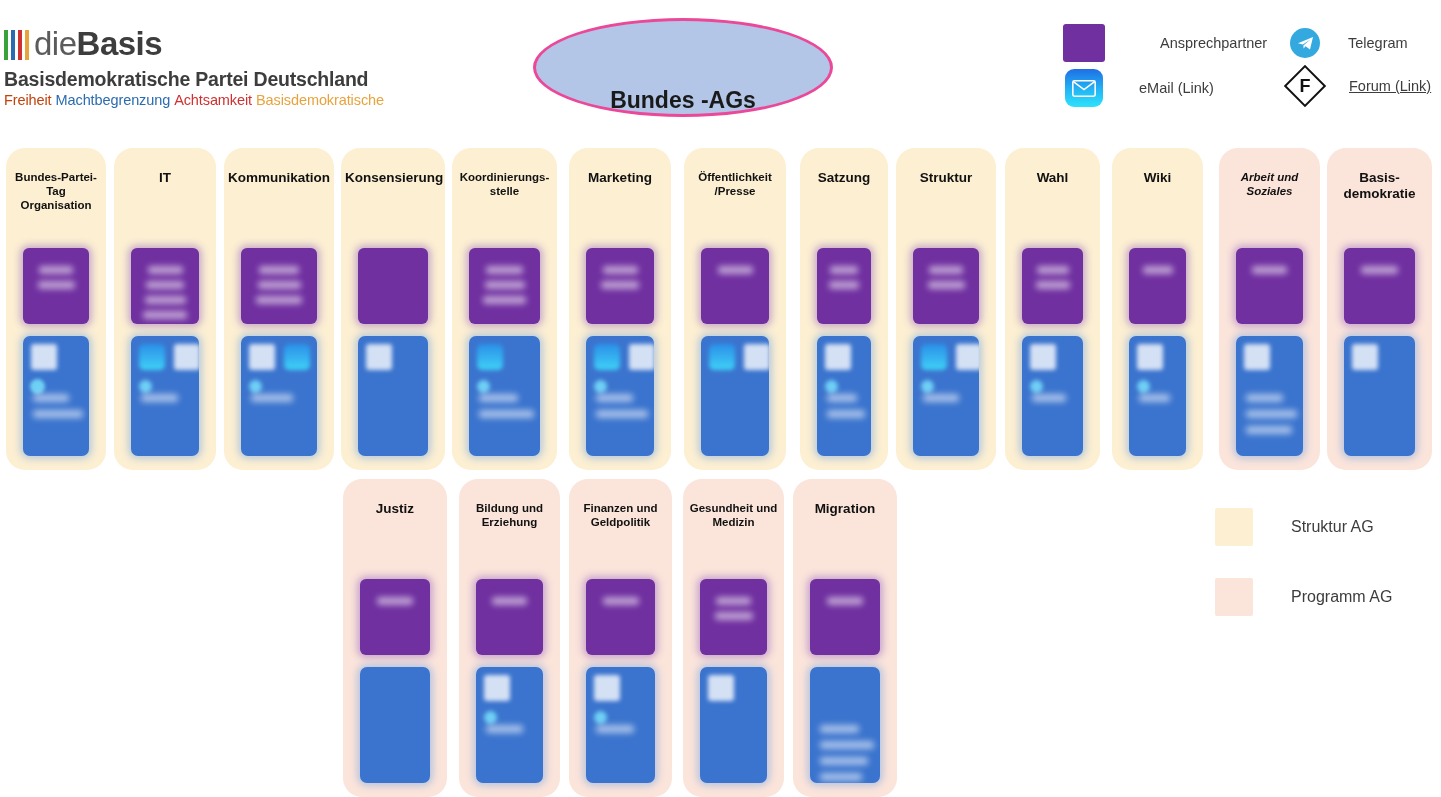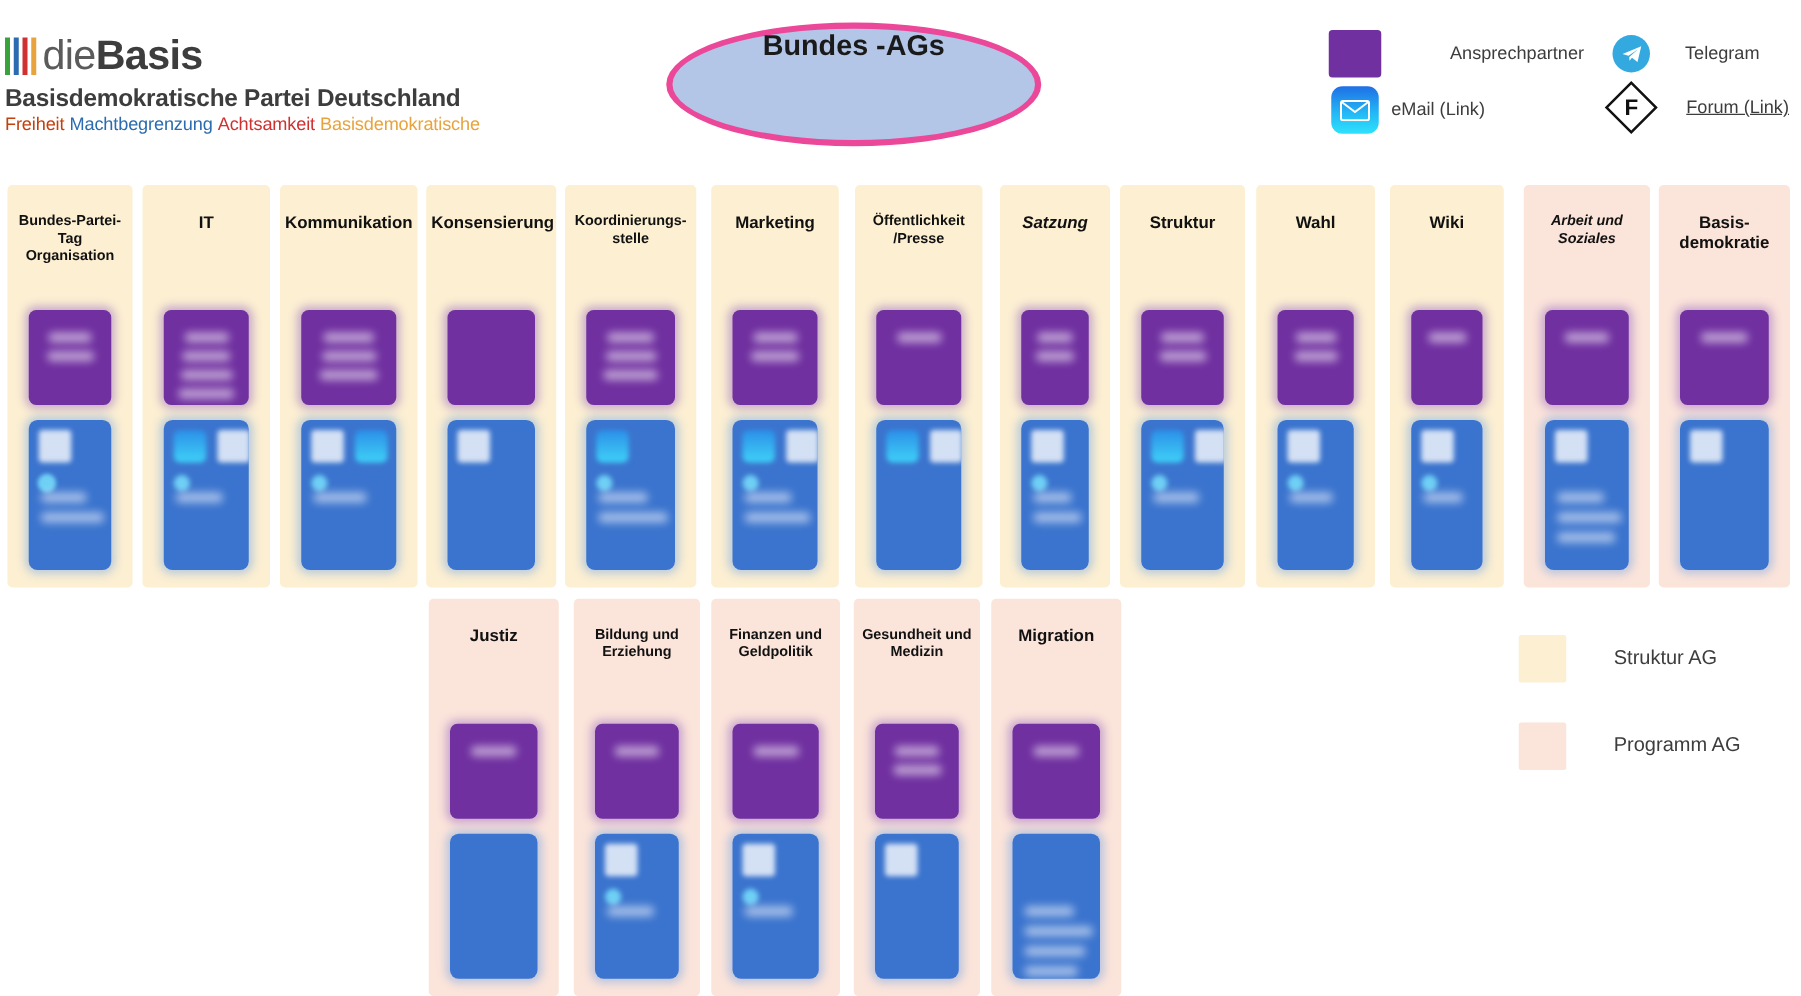--- a/index.html
+++ b/index.html
@@ -18,22 +18,22 @@
   .logo-bars span { width: 4px; height: 30px; display: block; }
   .logo-die { font-size: 33px; color: #5b5b5b; font-weight: 400; letter-spacing: -0.5px; line-height: 1; }
   .logo-basis { font-size: 33px; color: #3d3d3d; font-weight: 700; letter-spacing: -0.5px; line-height: 1; }
   .logo-sub { font-size: 19.5px; font-weight: 700; color: #3d3d3d; margin-top: 8px; letter-spacing: -0.2px; white-space: nowrap; }
   .logo-words { font-size: 14.5px; margin-top: 1px; white-space: nowrap; letter-spacing: -0.1px; }
   .logo-words span { margin-right: 4px; }
 
   
   .title-ellipse {
     position: absolute; left: 533px; top: 18px; width: 300px; height: 99px;
-    background: #b3c6e7; border: 5px solid #ec4899; border-radius: 50%;
-    display: flex; align-items: flex-start; justify-content: center;
+    background: #b3c6e7; border: 3px solid #ec4899; border-radius: 50%;
+    display: flex; align-items: flex-end; justify-content: center;
   }
   .title-ellipse .t { font-size: 23px; font-weight: 600; color: #1a1a1a; }
 
   
   .legend-top { position: absolute; left: 1063px; top: 12px; width: 378px; height: 92px; }
   .lg-row { position: absolute; display: flex; align-items: center; }
   .lg-label { font-size: 14.5px; color: #3d3d3d; white-space: nowrap; }
   .sw-purple { width: 42px; height: 38px; background: #7030A0; border-radius: 3px; }
   .ico-mail {
     width: 38px; height: 38px; border-radius: 9px;
@@ -42,21 +42,21 @@
   }
   .ico-tg { width: 30px; height: 30px; border-radius: 50%; background: #34a9e0;
             display: flex; align-items: center; justify-content: center; }
   .ico-forum { width: 44px; height: 44px; position: relative;
                display: flex; align-items: center; justify-content: center; }
   .ico-forum .dia { position: absolute; left: 7px; top: 7px; width: 30px; height: 30px;
                     border: 2px solid #111; transform: rotate(45deg); }
   .ico-forum .f { position: relative; font-size: 18px; font-weight: 700; color: #111; }
 
   
-  .col { position: absolute; border-radius: 4px; padding-left: 44px; }
+  .col { position: absolute; border-radius: 19px; padding-left: 44px; }
   .col.struktur { background: #FCEFD2; }
   .col.programm { background: #FBE4DA; }
   .col-title {
     position: absolute; left: 4px; right: 4px; top: 22px;
     text-align: center; font-size: 13.5px; font-weight: 700; color: #111;
     line-height: 1.22;
   }
   .col-title.small { font-size: 11.5px; }
   .box-purple {
     position: absolute; background: #7030A0; border-radius: 6px;
@@ -124,21 +124,21 @@
       <span class="sw-purple"></span>
       <span class="lg-label" style="margin-left:24px;">Ansprechpartner</span>
     </div>
     <div class="lg-row" style="left:2px; top:57px;">
       <span class="ico-mail">
         <svg width="24" height="17" viewBox="0 0 24 17">
             <rect x="0.8" y="0.8" width="22.4" height="15.4" rx="1.6" fill="none" stroke="#ffffff" stroke-width="1.6"></rect>
             <path d="M1.4 1.6 L12 9.6 L22.6 1.6" fill="none" stroke="#ffffff" stroke-width="1.6"></path>
           </svg>
       </span>
-      <span class="lg-label" style="margin-left:10px;">eMail (Link)</span>
+      <span class="lg-label" style="margin-left:36px;">eMail (Link)</span>
     </div>
     <div class="lg-row" style="left:227px; top:16px;">
       <span class="ico-tg">
         <svg width="17" height="15" viewBox="0 0 17 15">
             <path d="M1 7.2 L16 1 L13 13.6 L8.6 10.2 L6.6 12.6 L6.4 9.6 L13.4 3.4 L5.8 8.6 Z" fill="#ffffff"></path>
           </svg>
       </span>
       <span class="lg-label" style="margin-left:28px;">Telegram</span>
     </div>
     <div class="lg-row" style="left:220px; top:52px;">
@@ -232,21 +232,21 @@
       <div class="col struktur" style="left: 684px; top: 148px; width: 102px; height: 322px;">
         <div class="col-title small">Öffentlichkeit /Presse</div>
         <div class="box-purple" style="left: 17px; top: 100px; width: 68px; height: 76px;">
           <div class="blur-line" style="left: 17px; top: 18px; width: 35px; height: 8px;"></div>
         </div>
         <div class="box-blue" style="left: 17px; top: 188px; width: 68px; height: 120px;">
           <div class="blur-ico-mail" style="width: 26px; height: 26px; left: 8px; top: 8px;"></div>
           <div class="blur-ico-forum" style="width: 26px; height: 26px; left: 43px; top: 8px;"></div>
         </div>
       </div>
-      <div class="col struktur" style="left: 800px; top: 148px; width: 88px; height: 322px; font-style: italic;">
+      <div class="col struktur" style="left: 800px; top: 148px; width: 88px; height: 322px;">
         <div class="col-title">Satzung</div>
         <div class="box-purple" style="left: 17px; top: 100px; width: 54px; height: 76px;">
           <div class="blur-line" style="left: 13px; top: 18px; width: 28px; height: 8px;"></div>
           <div class="blur-line" style="left: 12px; top: 33px; width: 30px; height: 8px;"></div>
         </div>
         <div class="box-blue" style="left: 17px; top: 188px; width: 54px; height: 120px;">
           <div class="blur-ico-forum" style="width: 26px; height: 26px; left: 8px; top: 8px;"></div>
           <div class="blur-ico-tg" style="width: 13px; height: 13px; left: 8px; top: 44px;"></div>
           <div class="blur-line" style="left: 10px; top: 58px; width: 30px; height: 8px;"></div>
           <div class="blur-line" style="left: 10px; top: 74px; width: 38px; height: 8px;"></div>

